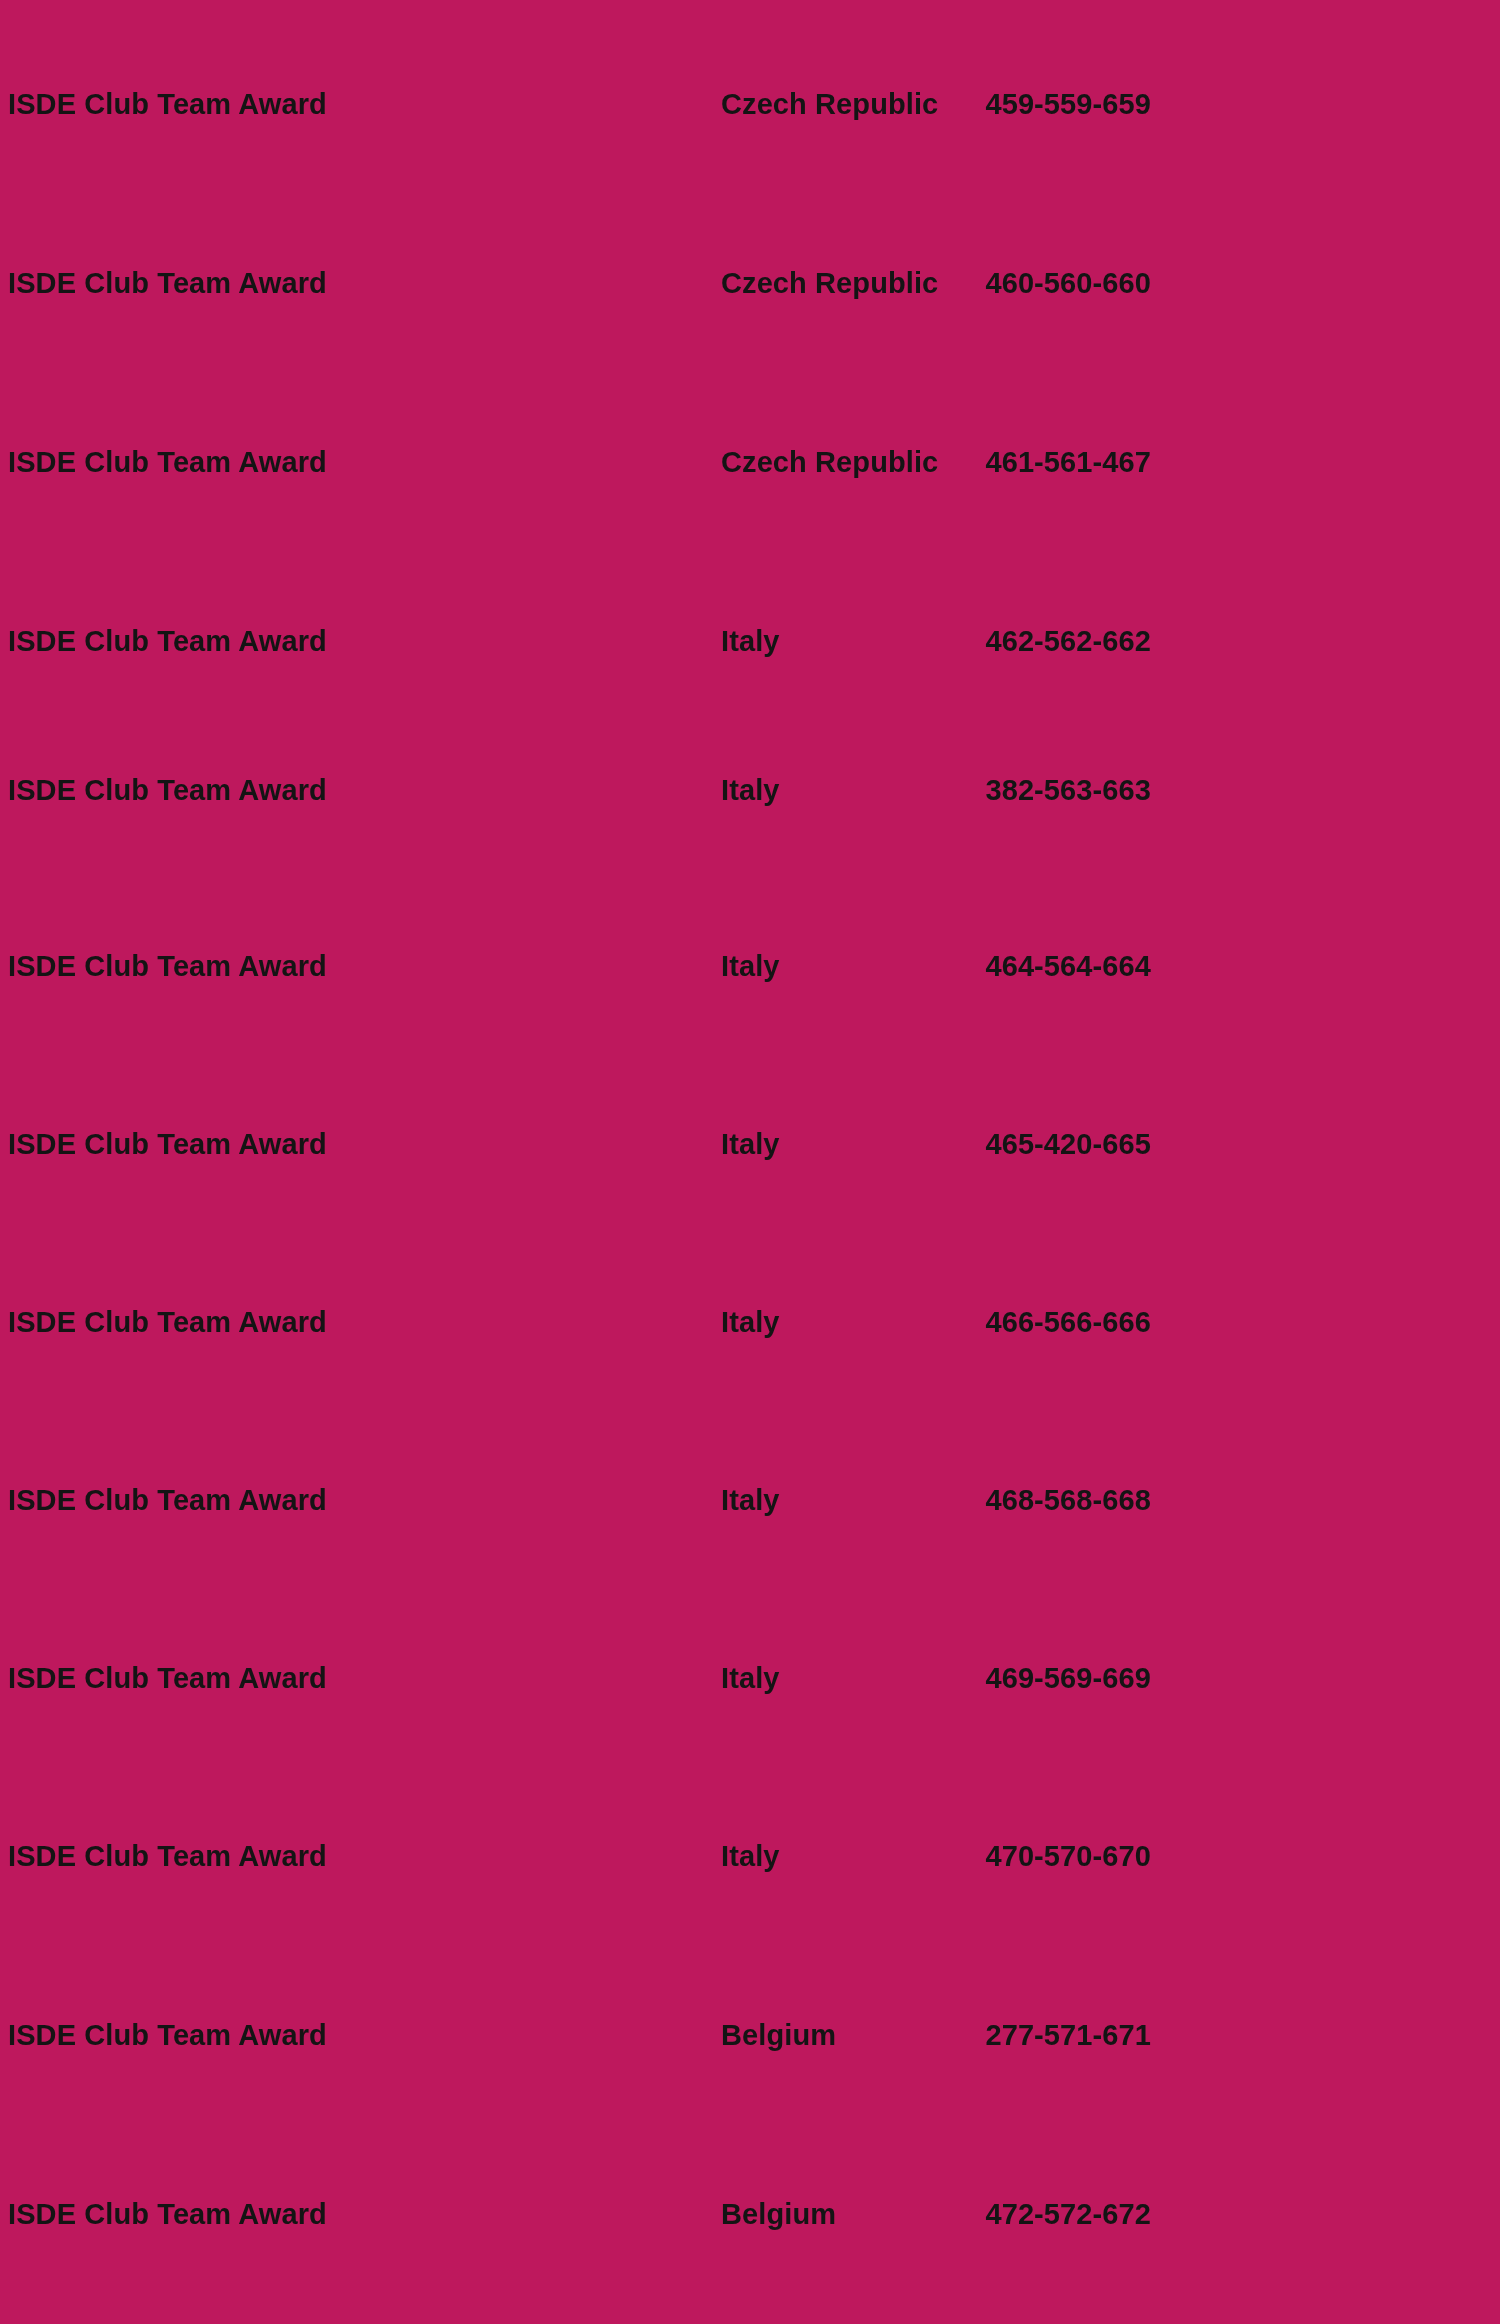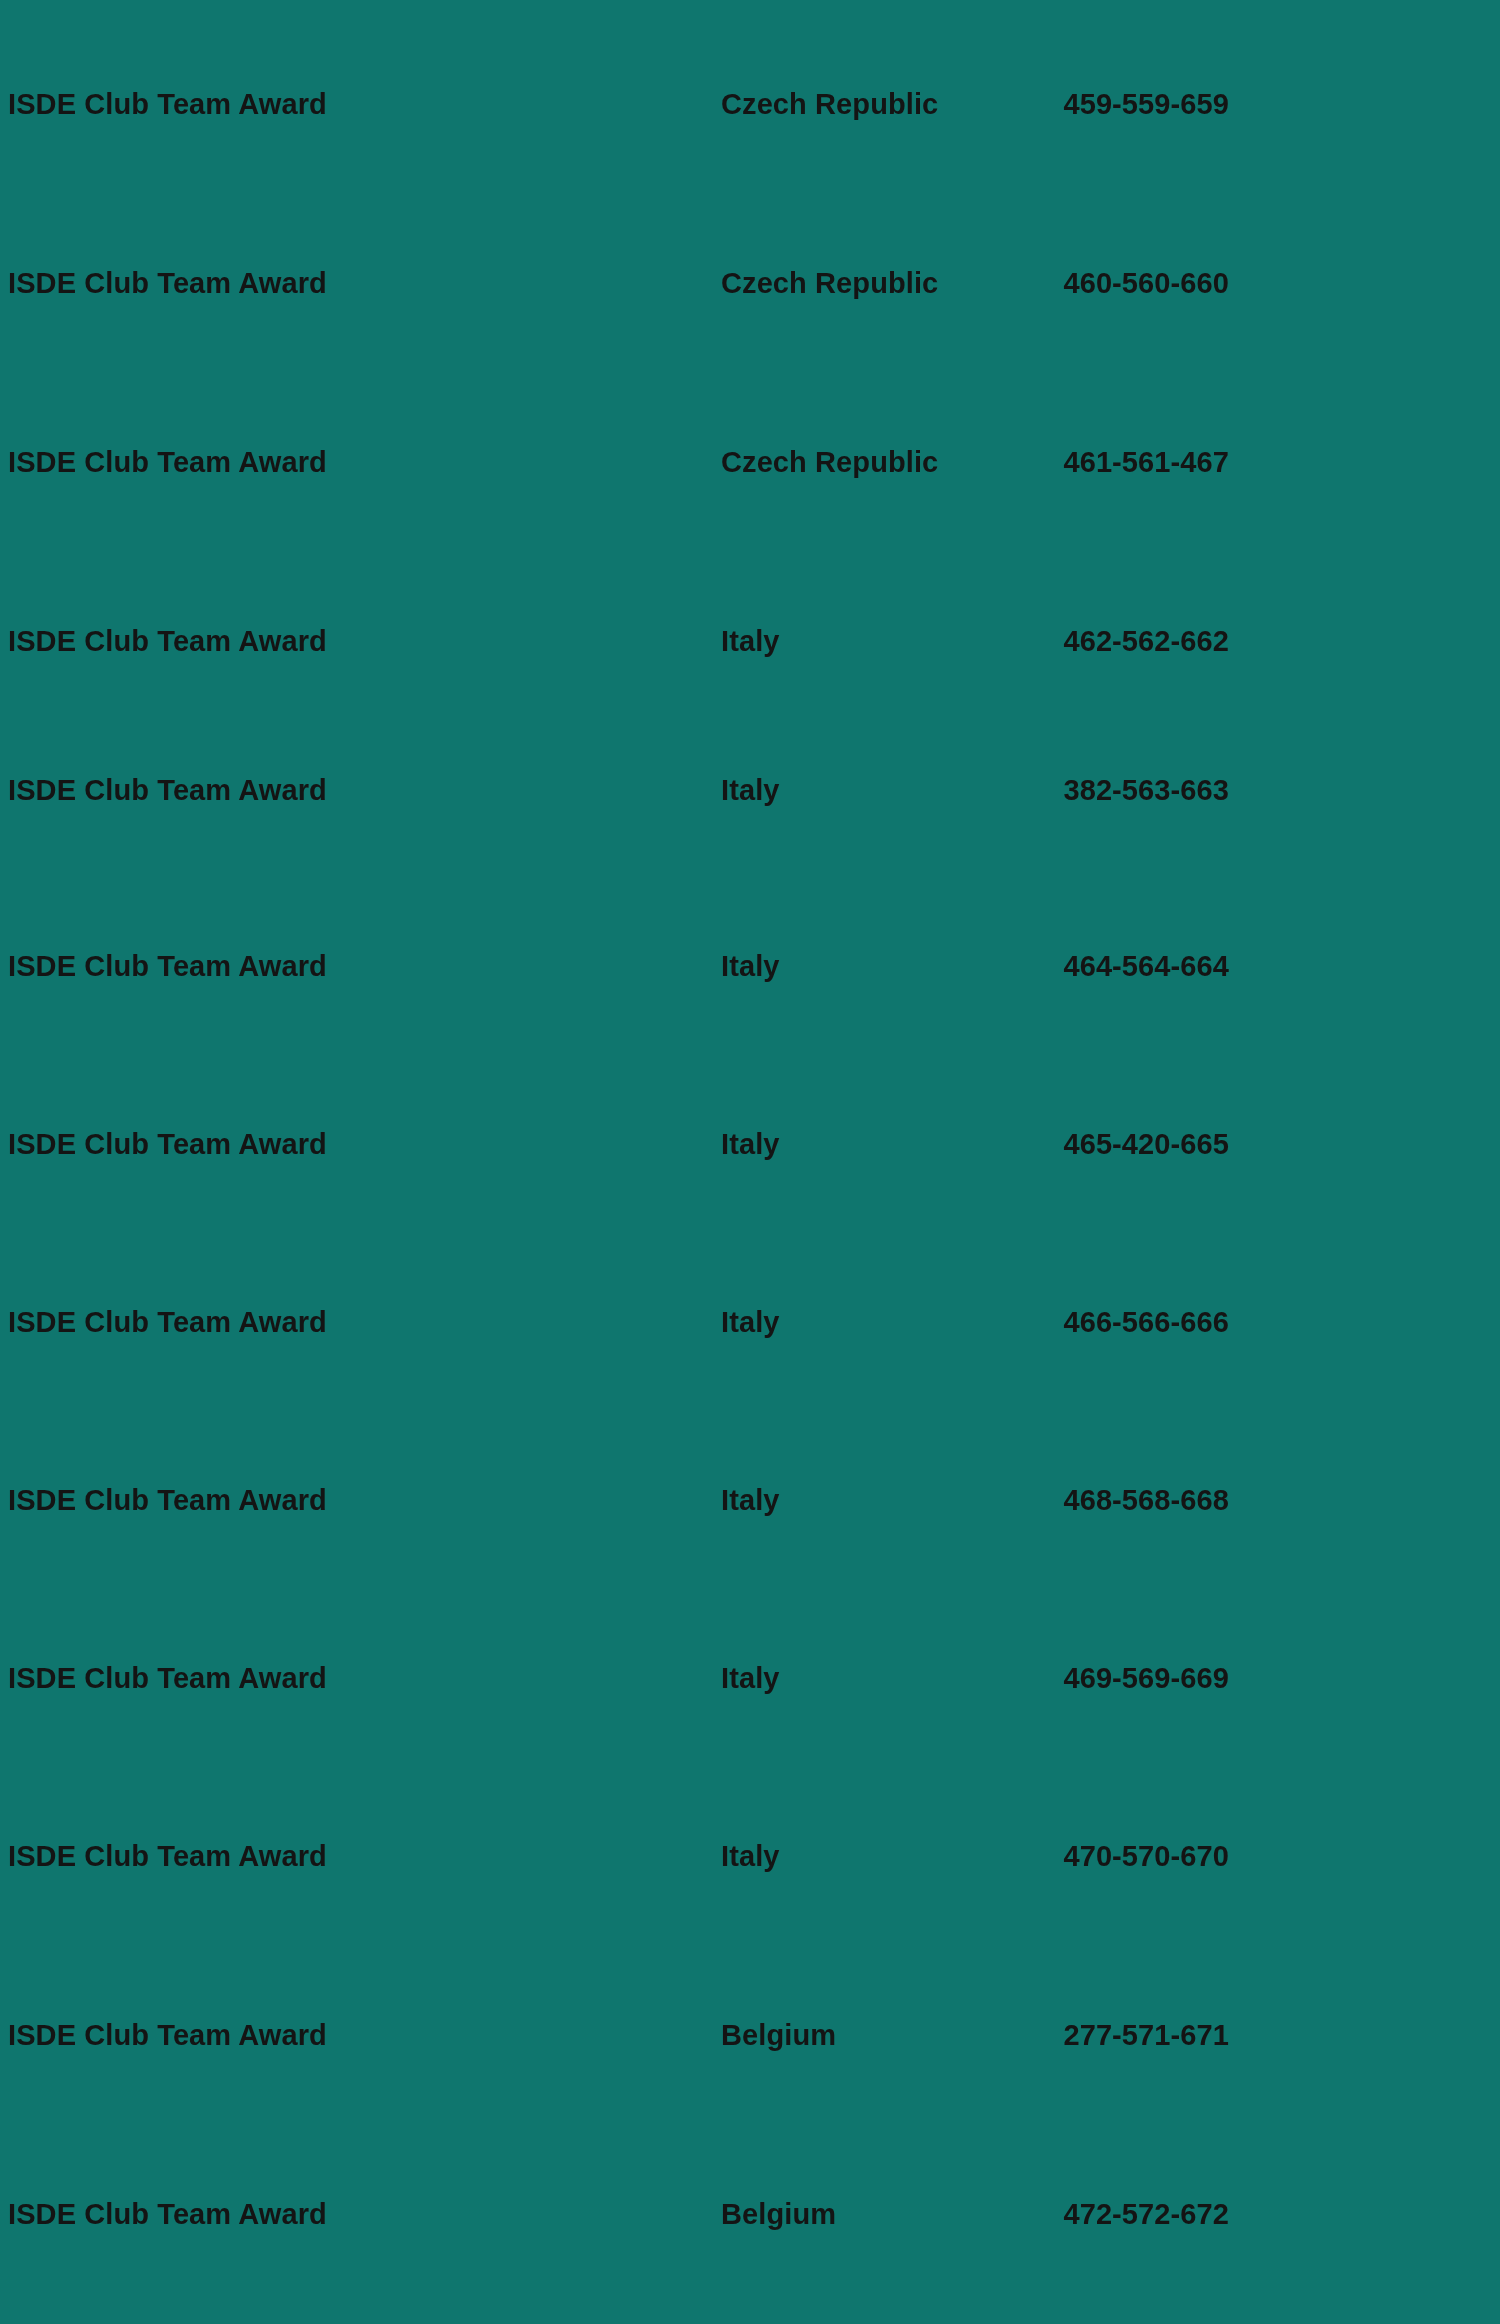--- a/index.html
+++ b/index.html
@@ -10,21 +10,21 @@
     width: 1500px;
     height: 2324px;
     background: #fce6d8;
     font-family: "Liberation Sans", sans-serif;
     overflow: hidden;
   }
   .page {
     position: relative;
     width: 1500px;
     height: 2324px;
-    background: #0f766e;
+    background: #be185d;
     box-sizing: border-box;
   }
   .rows {
     position: absolute;
     left: 0;
     top: 0;
     width: 1500px;
   }
   .row {
     position: relative;
@@ -41,21 +41,21 @@
     line-height: 1;
   }
   .col-award {
     left: 8px;
   }
   .col-country {
     left: 721px;
     text-align: right;
   }
   .col-numbers {
-    left: 1229px;
+    left: 1151px;
     text-align: right;
     transform: translateX(-100%);
     padding-left: 112px;
   }
   
   .row .cell {
     top: 0;
   }
 </style>
 </head>

